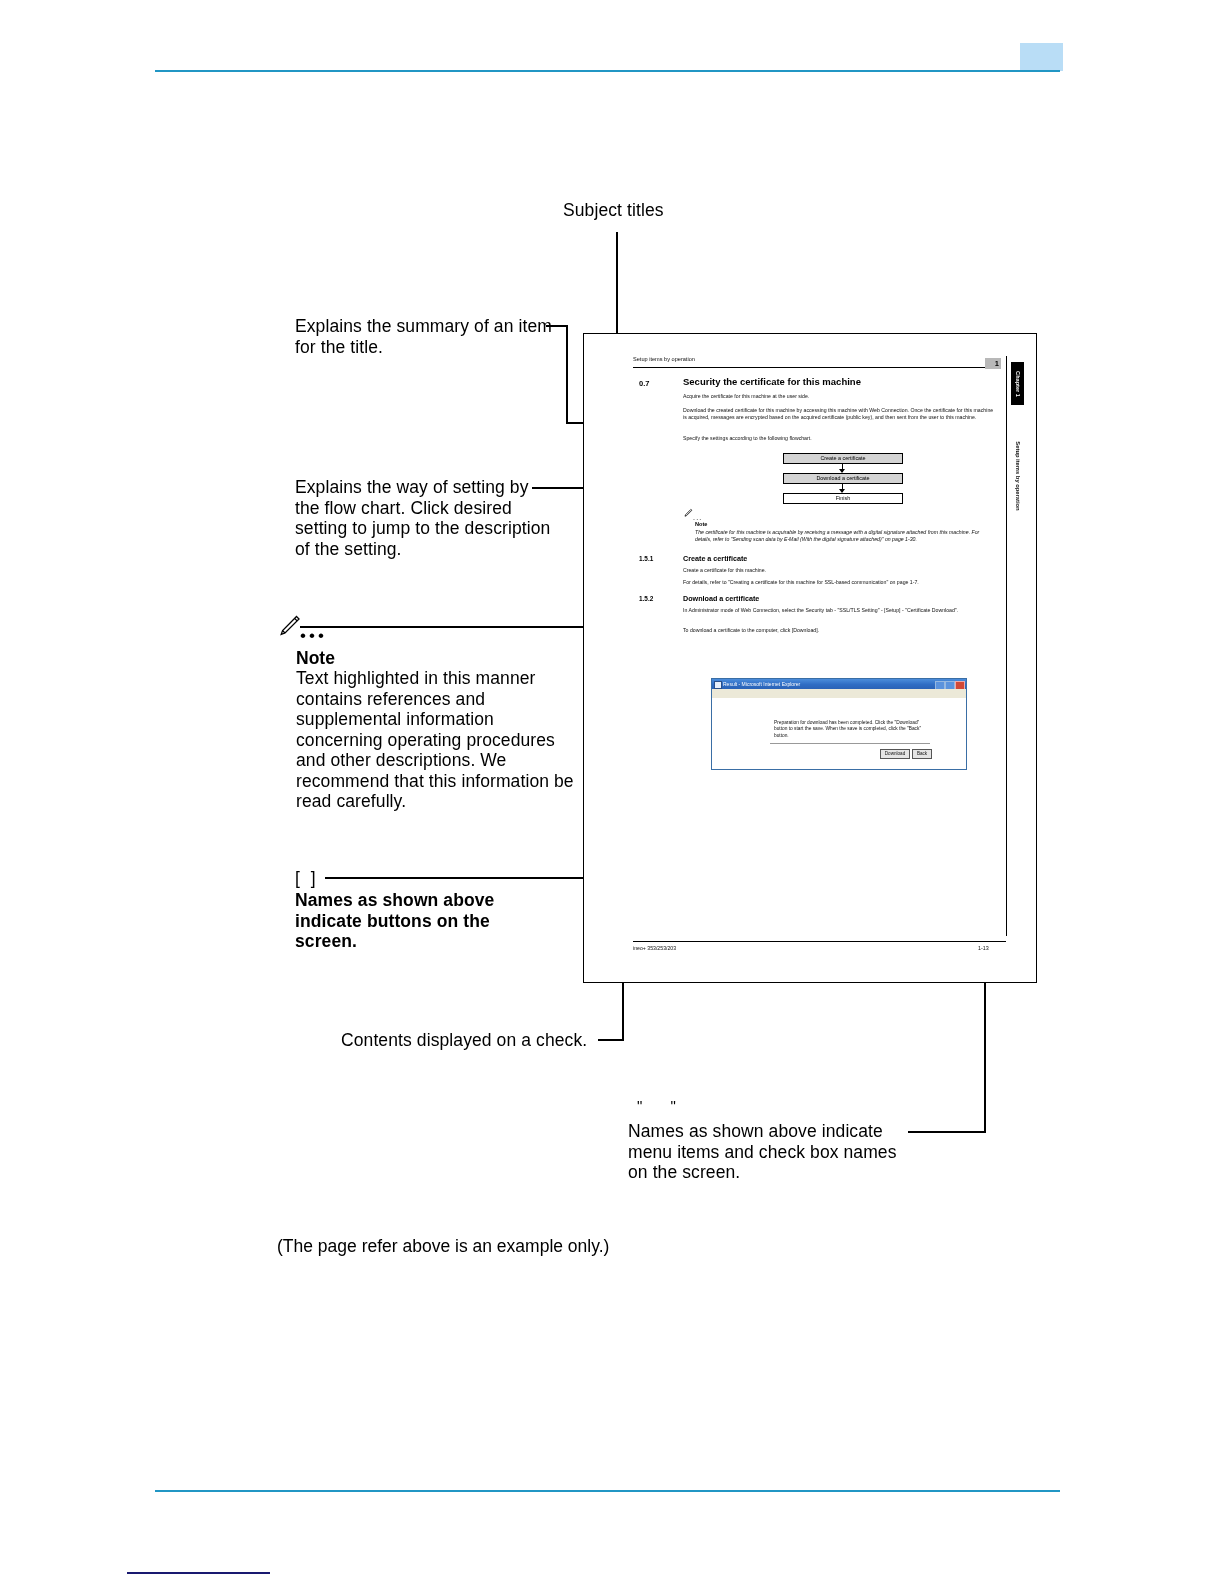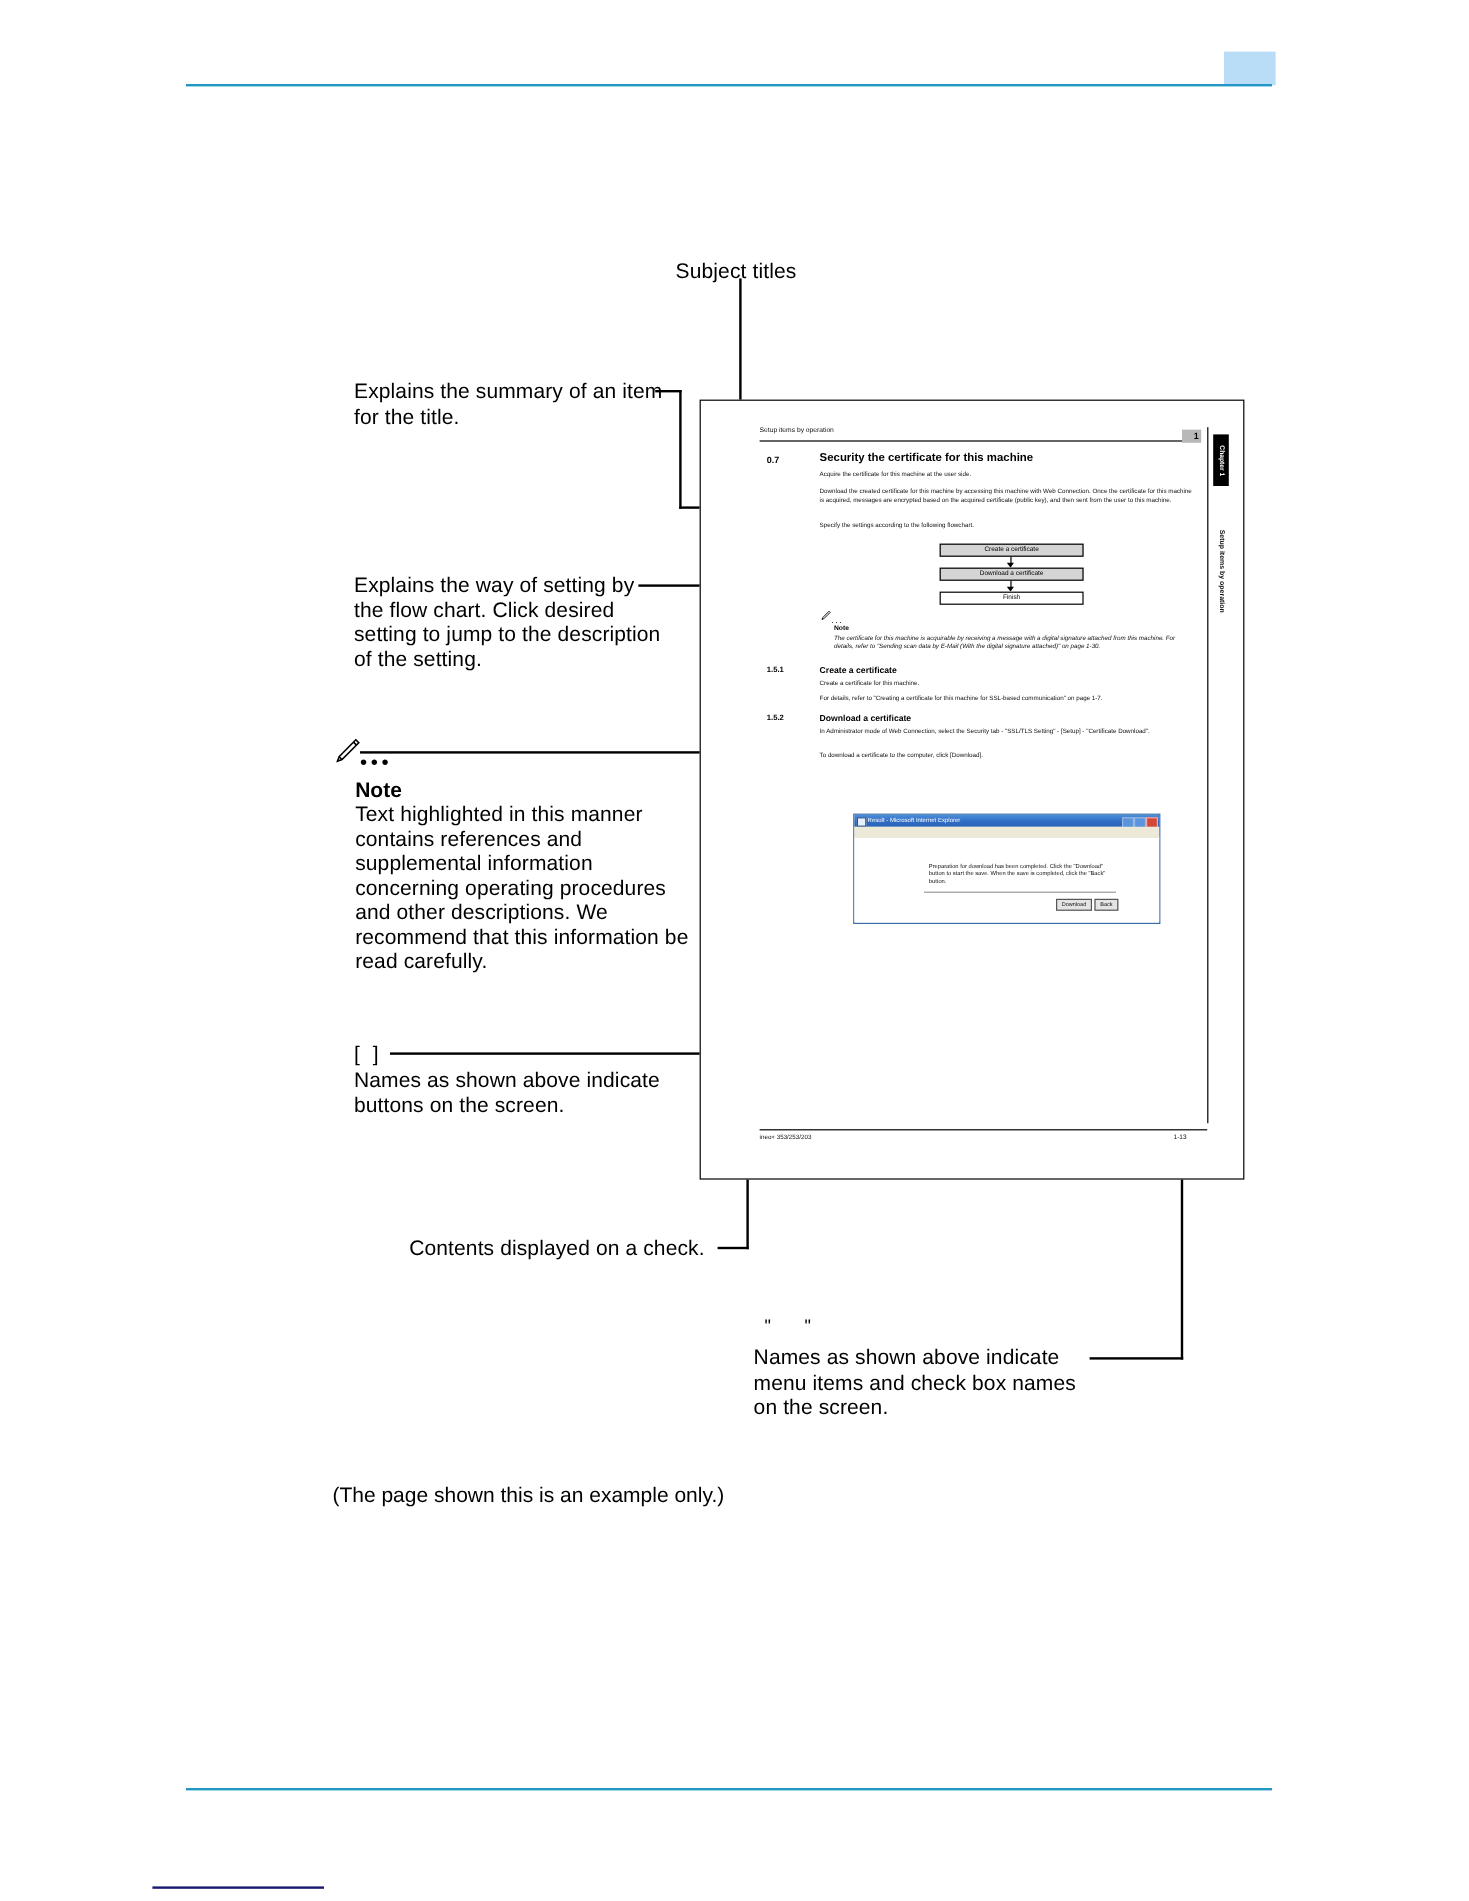--- a/index.html
+++ b/index.html
@@ -35,33 +35,33 @@
     background: #191970;
   }
 
   
   .callout {
     font-size: 17.5px;
     line-height: 20.5px;
     color: #000;
     letter-spacing: 0.1px;
   }
-  #label-subject-titles { left: 563px; top: 216px; }
+  #label-subject-titles { left: 563px; top: 200px; }
   #label-summary   { left: 295px; top: 316px; width: 265px; }
   #label-flowchart { left: 295px; top: 477px; width: 262px; }
   #label-note-block{ left: 296px; top: 668px; width: 280px; }
   #label-note-head {
     left: 296px; top: 648px;
     font-size: 17.5px; font-weight: bold;
   }
   #label-bracket {
     left: 295px; top: 868px;
     font-size: 17.5px; letter-spacing: 3px;
   }
-  #label-buttons   { left: 295px; top: 890px; width: 260px; }
+  #label-buttons   { left: 295px; top: 890px; width: 260px; font-weight: bold; }
   #label-contents  { left: 341px; top: 1030px; }
   #label-quote {
     left: 637px; top: 1097px;
     font-size: 15px; letter-spacing: 12px;
   }
   #label-menu-items{ left: 628px; top: 1121px; width: 275px; }
   #label-example   { left: 277px; top: 1236px; font-size: 17.5px; }
 
   
   .ln { background: #000; }
@@ -285,21 +285,21 @@
 <div class="abs callout" id="label-note-block">Text highlighted in this manner contains references and supplemental information concerning operating procedures and other descriptions. We recommend that this information be read carefully.</div>
 
 <div class="abs" id="label-bracket">[  ]</div>
 <div class="abs callout" id="label-buttons">Names as shown above indicate buttons on the screen.</div>
 
 <div class="abs callout" id="label-contents">Contents displayed on a check.</div>
 
 <div class="abs" id="label-quote">"   "</div>
 <div class="abs callout" id="label-menu-items">Names as shown above indicate menu items and check box names on the screen.</div>
 
-<div class="abs" id="label-example">(The page shown this is an example only.)</div>
+<div class="abs" id="label-example">(The page refer above is an example only.)</div>
 
 <div class="abs ln lnv" style="left:616px; top:232px; height:156px;"></div>
 <div class="abs ln lnh" style="left:616px; top:386px; width:16px;"></div>
 <div class="abs arrow-r" style="left:630px; top:381px;"></div>
 
 <div class="abs ln lnh" style="left:546px; top:325px; width:22px;"></div>
 <div class="abs ln lnv" style="left:566px; top:325px; height:99px;"></div>
 <div class="abs ln lnh" style="left:566px; top:422px; width:64px;"></div>
 <div class="abs arrow-r" style="left:628px; top:417px;"></div>
 

